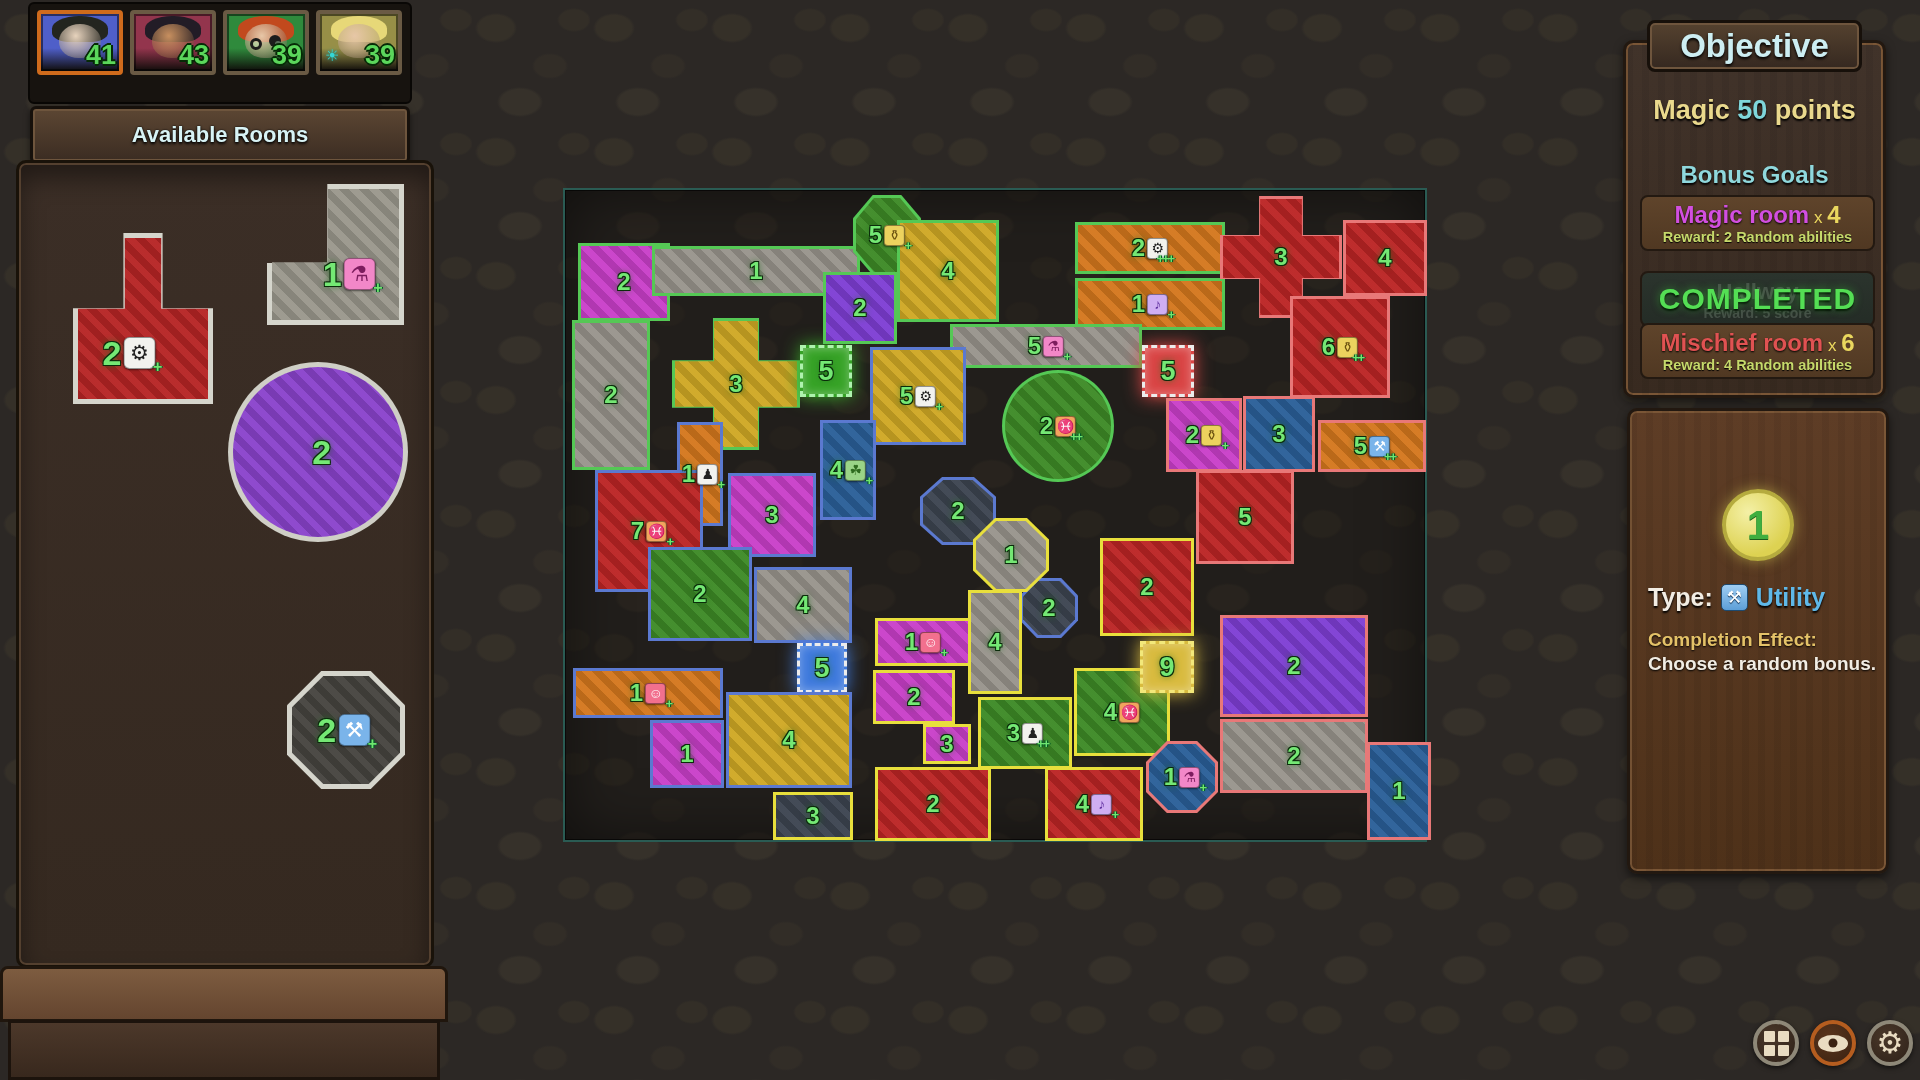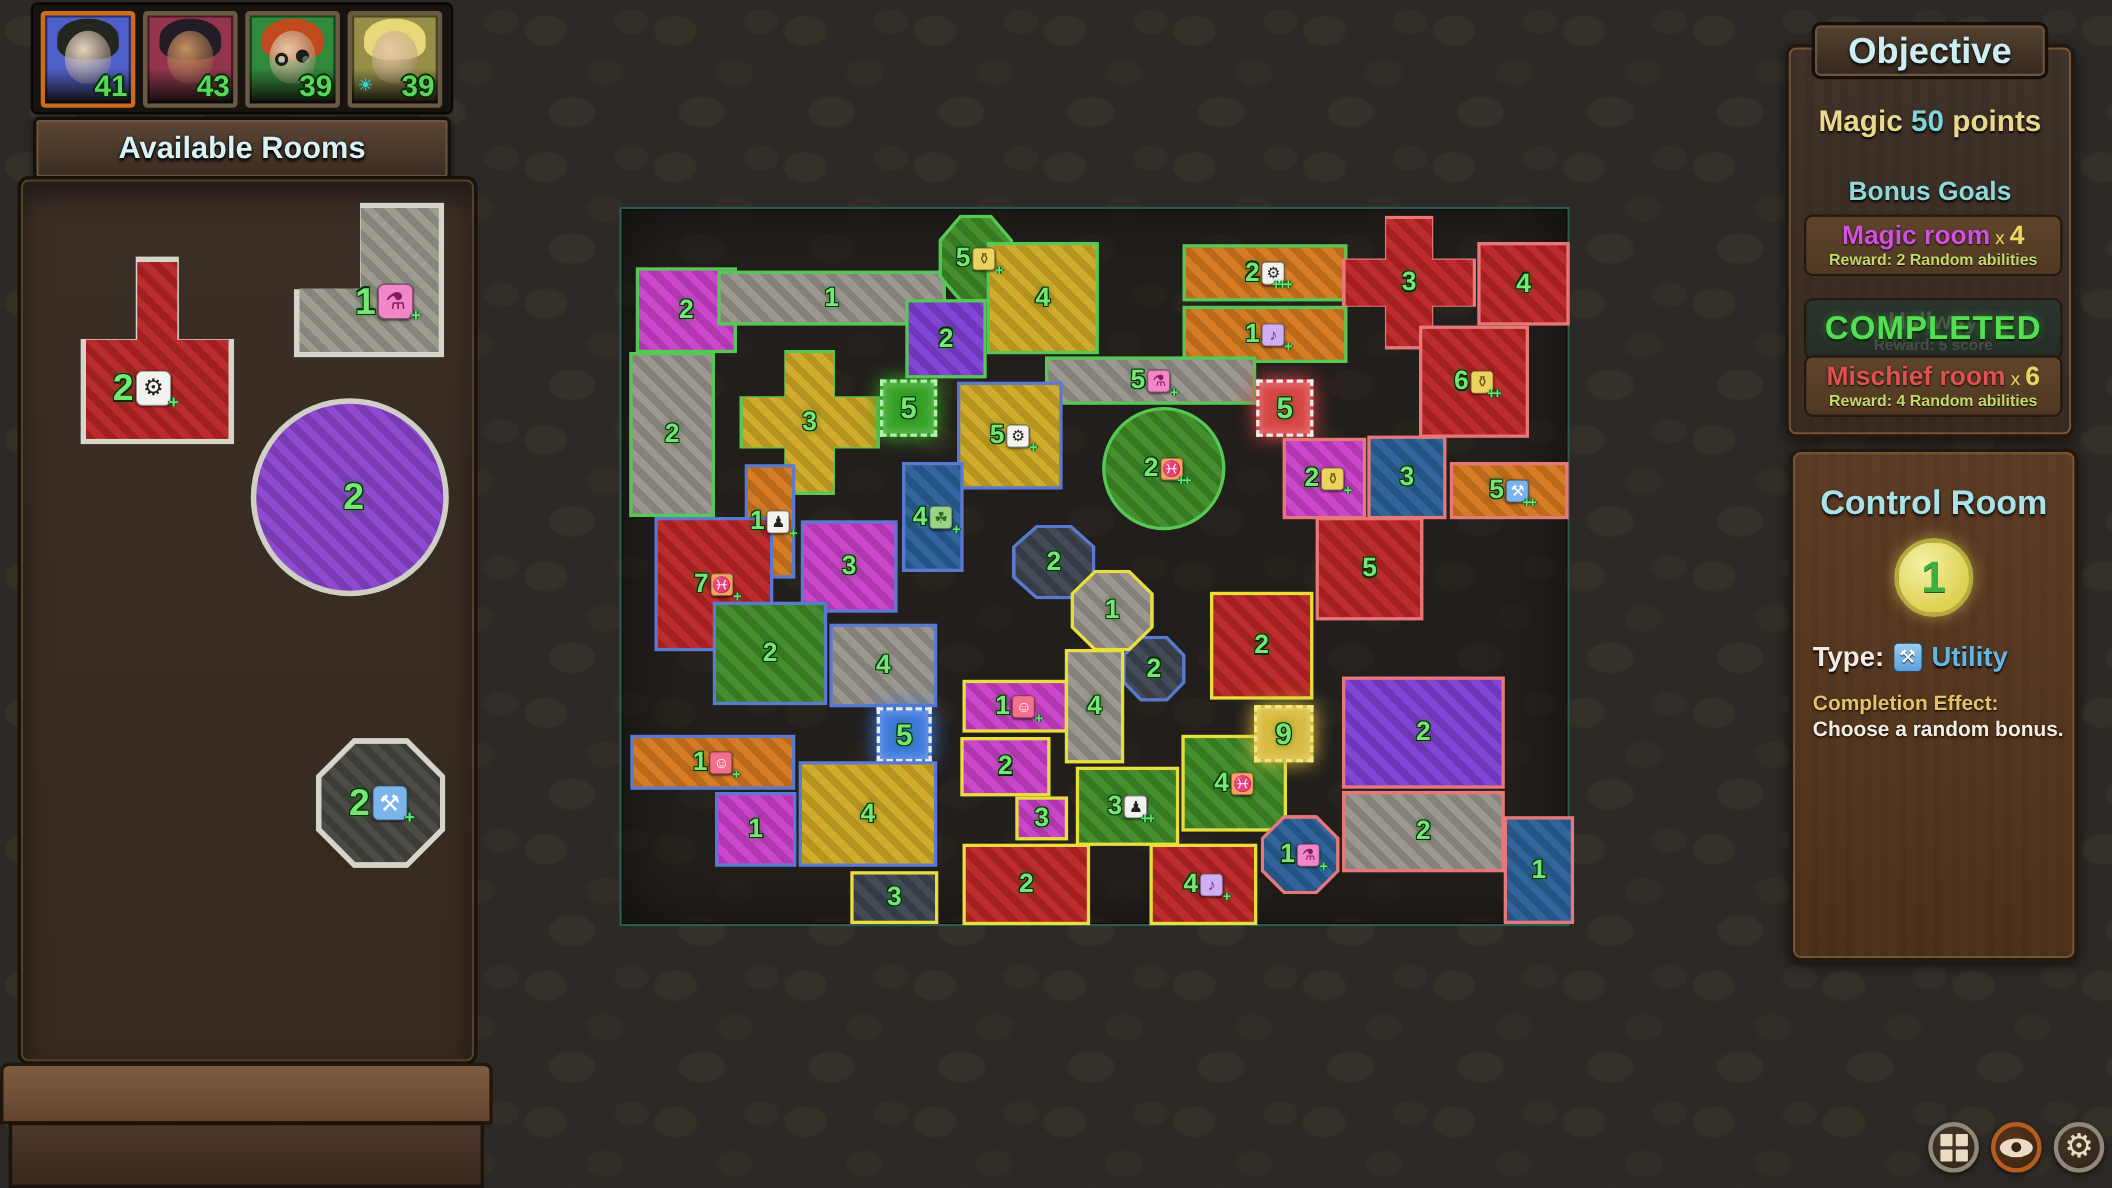--- a/index.html
+++ b/index.html
@@ -7,33 +7,33 @@
   #stage{position:relative;width:1920px;height:1080px;overflow:hidden;
     background-color:#2c2825;
     background-image:
       radial-gradient(ellipse 42px 30px at 24px 28px, #353028 42%, transparent 50%),
       radial-gradient(ellipse 36px 26px at 78px 66px, #322d27 42%, transparent 50%),
       radial-gradient(ellipse 46px 30px at 48px 102px, #36312a 42%, transparent 50%),
       radial-gradient(ellipse 34px 24px at 102px 20px, #332e27 42%, transparent 50%);
     background-size:118px 124px;}
   
   #portrait-backing{position:absolute;left:28px;top:2px;width:384px;height:102px;background:#17130f;border-radius:6px;border:2px solid #090705;}
-  .portrait{position:absolute;top:10px;width:86px;height:88px;border:4px solid #6a5a44;border-radius:4px;overflow:hidden;box-shadow:inset 0 0 0 2px rgba(0,0,0,.5);}
+  .portrait{position:absolute;top:10px;width:86px;height:65px;border:4px solid #6a5a44;border-radius:4px;overflow:hidden;box-shadow:inset 0 0 0 2px rgba(0,0,0,.5);}
   .portrait.active{border-color:#cf6b1c;}
   .portrait .hair{position:absolute;left:14%;top:4%;width:72%;height:46%;border-radius:48% 48% 34% 34%;}
   .portrait .face{position:absolute;left:23%;top:17%;width:54%;height:60%;border-radius:50% 50% 46% 46%;}
   .portrait .glasses{position:absolute;left:30%;top:42%;width:12px;height:12px;border-radius:50%;border:3px solid #1c1c1c;background:rgba(200,255,200,.35);box-shadow:22px 0 0 -3px rgba(200,255,200,.35),19px -3px 0 0 #1c1c1c;}
   .portrait .score{position:absolute;right:3px;bottom:0px;font-size:27px;font-weight:bold;color:#5bd65b;
     text-shadow:-2px 0 #062a06,2px 0 #062a06,0 -2px #062a06,0 2px #062a06,-1px -1px #062a06,1px 1px #062a06;}
   .portrait .sunb{position:absolute;left:5px;bottom:6px;font-size:16px;color:#35d6d6;text-shadow:0 0 4px #0aa;}
   
   #left-header{position:absolute;left:30px;top:106px;width:380px;height:58px;border:3px solid #16100b;border-radius:6px;
     background:linear-gradient(#5c4633,#3b2c22);box-shadow:inset 0 0 0 2px #6e553d, 0 3px 6px rgba(0,0,0,.5);
     display:flex;align-items:center;justify-content:center;}
-  #left-header .t{font-size:28px;font-weight:bold;color:#d8f3f5;text-shadow:0 2px 3px #000,0 0 2px #000;}
+  #left-header .t{font-size:22px;font-weight:bold;color:#d8f3f5;text-shadow:0 2px 3px #000,0 0 2px #000;}
   #left-body{position:absolute;left:16px;top:160px;width:418px;height:808px;background:linear-gradient(#3b2e26,#352920);
     border:3px solid #191209;border-radius:10px;box-shadow:inset 0 0 0 2px #54402f, inset 0 14px 26px rgba(0,0,0,.45);}
   #left-base-top{position:absolute;left:0px;top:966px;width:448px;height:56px;background:linear-gradient(#7d5c40,#64452f);border:3px solid #20160d;border-radius:8px 8px 0 0;}
   #left-base-bot{position:absolute;left:8px;top:1020px;width:432px;height:60px;background:linear-gradient(#4c382a,#38281d);border:3px solid #1c130c;}
   
   .shape-oct{clip-path:polygon(29% 0,71% 0,100% 29%,100% 71%,71% 100%,29% 100%,0 71%,0 29%);}
   .shape-cross{clip-path:polygon(32% 0,68% 0,68% 32%,100% 32%,100% 68%,68% 68%,68% 100%,32% 100%,32% 68%,0 68%,0 32%,32% 32%);}
   .shape-tee{clip-path:polygon(36% 0,64% 0,64% 44%,100% 44%,100% 100%,0 100%,0 44%,36% 44%);}
   .shape-ell{clip-path:polygon(44% 0,100% 0,100% 100%,0 100%,0 56%,44% 56%);}
   .shape-circle{border-radius:50%;}
@@ -541,21 +541,20 @@
           <div class="goal-done">COMPLETED</div>
         </div>
         <div class="goal-box" style="top: 280px;">
           <div><span class="goal-name" style="color: rgb(224, 82, 82);">Mischief room</span><span class="goal-mult"> x <b>6</b></span></div>
           <div class="goal-reward">Reward: 4 Random abilities</div>
         </div>
       </div>
   </aside>
 
   <aside class="wood-panel" id="control-panel">
-    <div id="control-title">Control Room</div>
     <div id="control-count">1</div>
     <div id="type-line">
       <span class="lbl">Type:</span>
       <span class="wrench-chip">⚒</span>
       <span class="typ">Utility</span>
     </div>
     <div id="effect-label">Completion Effect:</div>
     <div id="effect-text">Choose a random bonus.</div>
   </aside>
 

